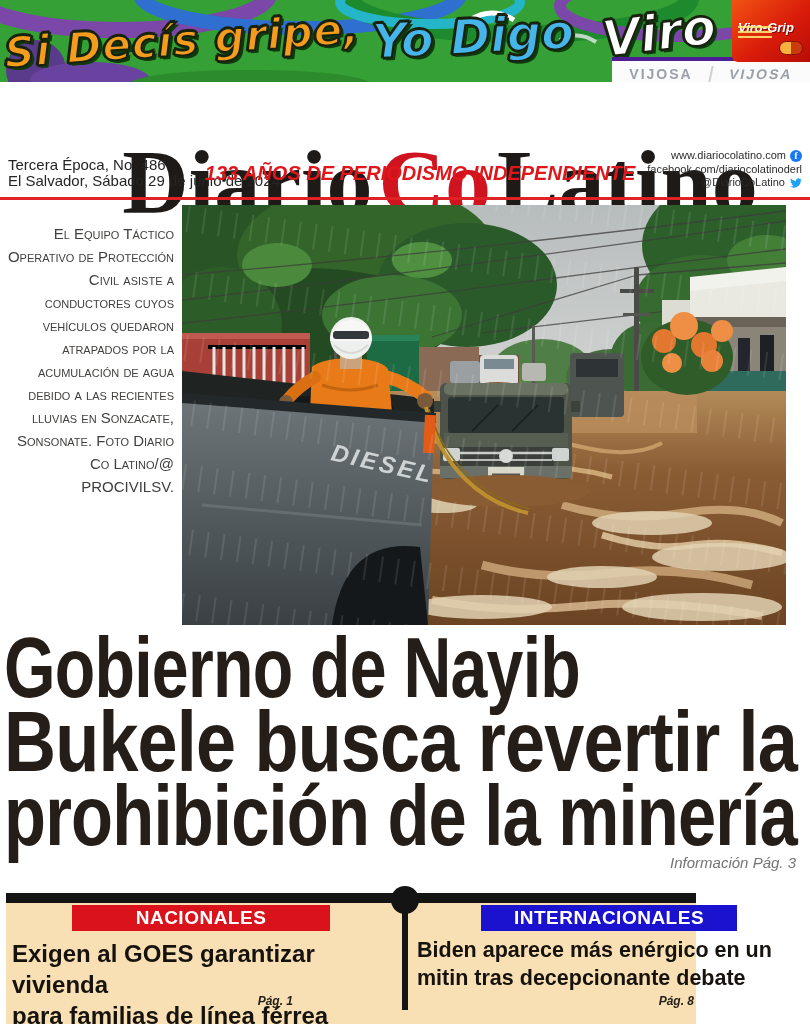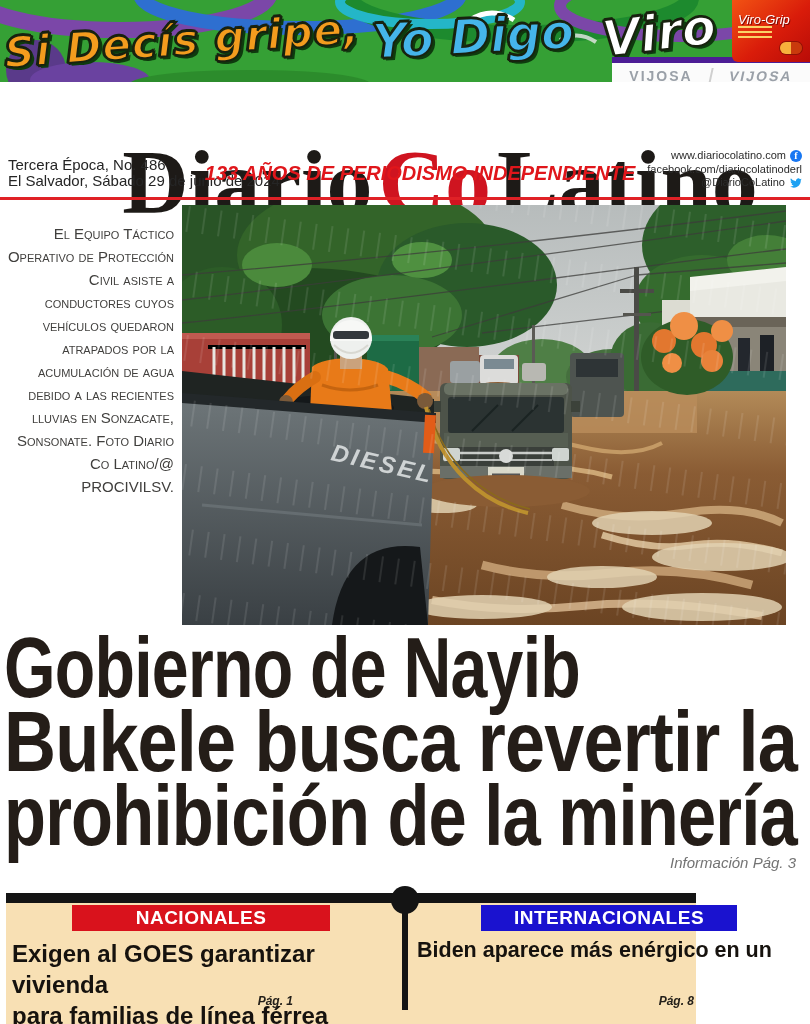--- a/index.html
+++ b/index.html
@@ -11,27 +11,27 @@
   
   .banner { position:absolute; left:0; top:0; width:810px; height:82px; background:#35a035; overflow:hidden; }
   .banner-bg { position:absolute; left:0; top:0; width:810px; height:82px; }
   .graf { position:absolute; font-family:"DejaVu Sans", sans-serif; font-weight:bold; font-style:italic;
           -webkit-text-stroke:2px #18220f;
           text-shadow:3px 3px 0 #0e3a0e, -2px 0 0 #18220f, 2px 0 0 #18220f, 0 -2px 0 #18220f, 0 2px 0 #18220f; }
   .graf1 { left:4px;  top:16px; font-size:42px; color:#f39c1e; transform:rotate(-4deg); letter-spacing:1px; }
   .graf2 { left:372px; top:8px; font-size:48px; color:#45b5ea; transform:rotate(-3deg); }
   .graf3 { left:602px; top:4px; font-size:50px; color:#ffffff; transform:rotate(-7deg); }
   .vijosa-strip { position:absolute; left:612px; top:57px; width:198px; height:25px; background:#fbfbfb;
-                  display:flex; align-items:center; border-top:6px solid #4c1d95; }
+                  display:flex; align-items:center; border-top:4px solid #4c1d95; }
   .vijosa { flex:1; text-align:center; color:#9aa0a8; font-weight:bold; font-size:14px; letter-spacing:2px; }
   .vijosa + .vijosa { border-left:2px solid #cfcfcf; transform:skewX(-12deg); }
   .product { position:absolute; right:0; top:0; width:78px; height:62px;
              background:linear-gradient(140deg,#f25313 0%, #d91c0a 55%, #b80c07 100%);
              border-bottom-left-radius:6px; }
-  .product-name { display:block; padding:12px 4px 0 6px; color:#fff; font-weight:normal; font-style:italic;
+  .product-name { display:block; padding:20px 4px 0 6px; color:#fff; font-weight:bold; font-style:italic;
                   font-size:13px; text-shadow:1px 1px 0 #7a0a04; }
   .product-lines { position:absolute; left:6px; top:26px; width:34px; }
   .product-lines div { height:2px; margin-bottom:3px; background:rgba(255,240,120,.85); }
   .product-pill { position:absolute; right:8px; bottom:8px; width:22px; height:12px; border-radius:7px;
                   background:linear-gradient(90deg,#f7b13c 50%, #c93a0c 50%); box-shadow:0 0 0 1px #8e1205; }
   
   .masthead-title { position:absolute; left:0; top:74px; width:810px; text-align:center;
                     font-family:"Liberation Serif", serif; font-size:92px; line-height:1; white-space:nowrap;
                     color:#1d1a17;padding-left:35px; }
   .masthead-title .accent { color:#cf1420; padding:0 6px; }
@@ -344,17 +344,18 @@
     <div class="badge badge-left">NACIONALES</div>
     <div class="foot-headline fh-left">
       <div>Exigen al GOES garantizar vivienda</div>
       <div>para familias de línea férrea</div>
     </div>
     <div class="page-ref pr-left">Pág. 1</div>
 
     <div class="badge badge-right">INTERNACIONALES</div>
     <div class="foot-headline fh-right">
       <div>Biden aparece más enérgico en un</div>
+      <div>mitin tras decepcionante debate</div>
     </div>
     <div class="page-ref pr-right">Pág. 8</div>
   </footer>
 
 </div>
 
 </body></html>

